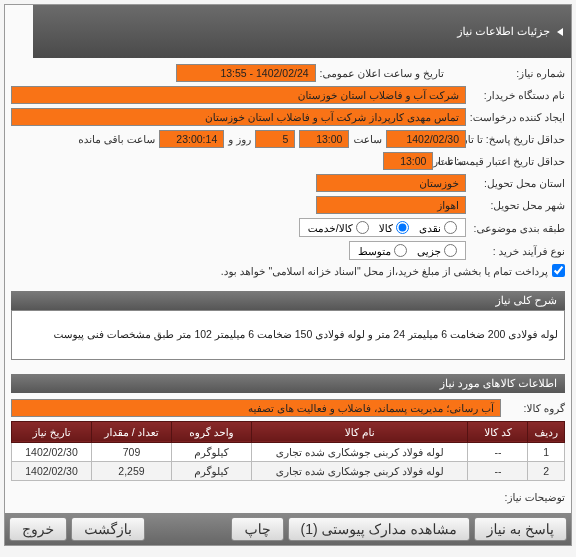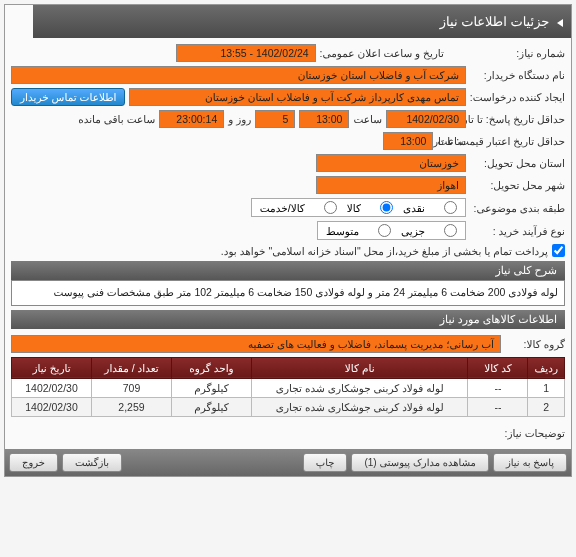--- a/index.html
+++ b/index.html
@@ -11,22 +11,22 @@
   padding: 4px;
 }
 .panel {
   border: 1px solid #999;
   background: #fafafa;
   width: 568px;
 }
 .panel-header {
   background: linear-gradient(#6b6b6b, #4a4a4a);
   color: #fff;
-  padding: 9px 8px;
-  font-size: 13px;
+  padding: 20px 8px;
+  font-size: 11px;
   text-align: right;
   margin-left: 28px;
 }
 .content { padding: 6px; }
 .row {
   display: flex;
   align-items: center;
   margin-bottom: 4px;
   gap: 4px;
 }
@@ -56,32 +56,32 @@
   cursor: pointer;
 }
 .radio-group {
   display: flex;
   gap: 10px;
   align-items: center;
   border: 1px solid #aaa;
   background: #fff;
   padding: 2px 8px;
 }
-.radio-item { display: flex; align-items: flex-end; gap: 19px; font-size: 10.5px; }
+.radio-item { display: flex; align-items: flex-end; gap: 3px; font-size: 10.5px; }
 .section-title {
   background: linear-gradient(#7a7a7a, #565656);
   color: #fff;
   padding: 3px 8px;
   font-size: 11px;
-  margin-top: 4px;
+  margin-top: 14px;
 }
 .desc-box {
   border: 1px solid #888;
   background: #fff;
-  padding: 4px 6px;
+  padding: 16px 6px;
   font-size: 10.5px;
   line-height: 1.5;
   color: #222;
   margin-bottom: 4px;
 }
 .tbl {
   width: 100%;
   border-collapse: collapse;
   font-size: 10.5px;
   margin-bottom: 6px;
@@ -107,21 +107,21 @@
   padding: 4px;
   display: flex;
   gap: 4px;
   justify-content: flex-start;
 }
 .footer-btn {
   background: linear-gradient(#f8f8f8, #d8d8d8);
   border: 1px solid #888;
   border-radius: 3px;
   padding: 3px 12px;
-  font-size: 10px;
+  font-size: 14px;
   cursor: pointer;
   color: #333;
 }
 .spacer { flex: 1; }
 .icon-tri { display:inline-block; width:0; height:0; border-top:4px solid transparent; border-bottom:4px solid transparent; border-right:6px solid #fff; margin-left:4px; vertical-align:middle;}
 </style>
 </head>
 <body>
 
 <div class="panel">
@@ -140,21 +140,20 @@
     </div>
 
     <div class="row">
       <span class="lbl" style="width:95px">نام دستگاه خریدار:</span>
       <span class="val-box" style="flex:1">شرکت آب و فاضلاب استان خوزستان</span>
     </div>
 
     <div class="row">
       <span class="lbl" style="width:95px">ایجاد کننده درخواست:</span>
       <span class="val-box" style="flex:1">تماس مهدی کارپرداز شرکت آب و فاضلاب استان خوزستان</span>
-      <button class="btn-contact">اطلاعات تماس خریدار</button>
     </div>
 
     <div class="row">
       <span class="lbl" style="width:95px">حداقل تاریخ پاسخ: تا تاریخ:</span>
       <span class="val-box" style="width:80px">1402/02/30</span>
       <span class="lbl">ساعت</span>
       <span class="val-box" style="width:50px">13:00</span>
       <span class="val-box" style="width:40px;text-align:center">5</span>
       <span class="lbl">روز و</span>
       <span class="val-box" style="width:65px">23:00:14</span>

